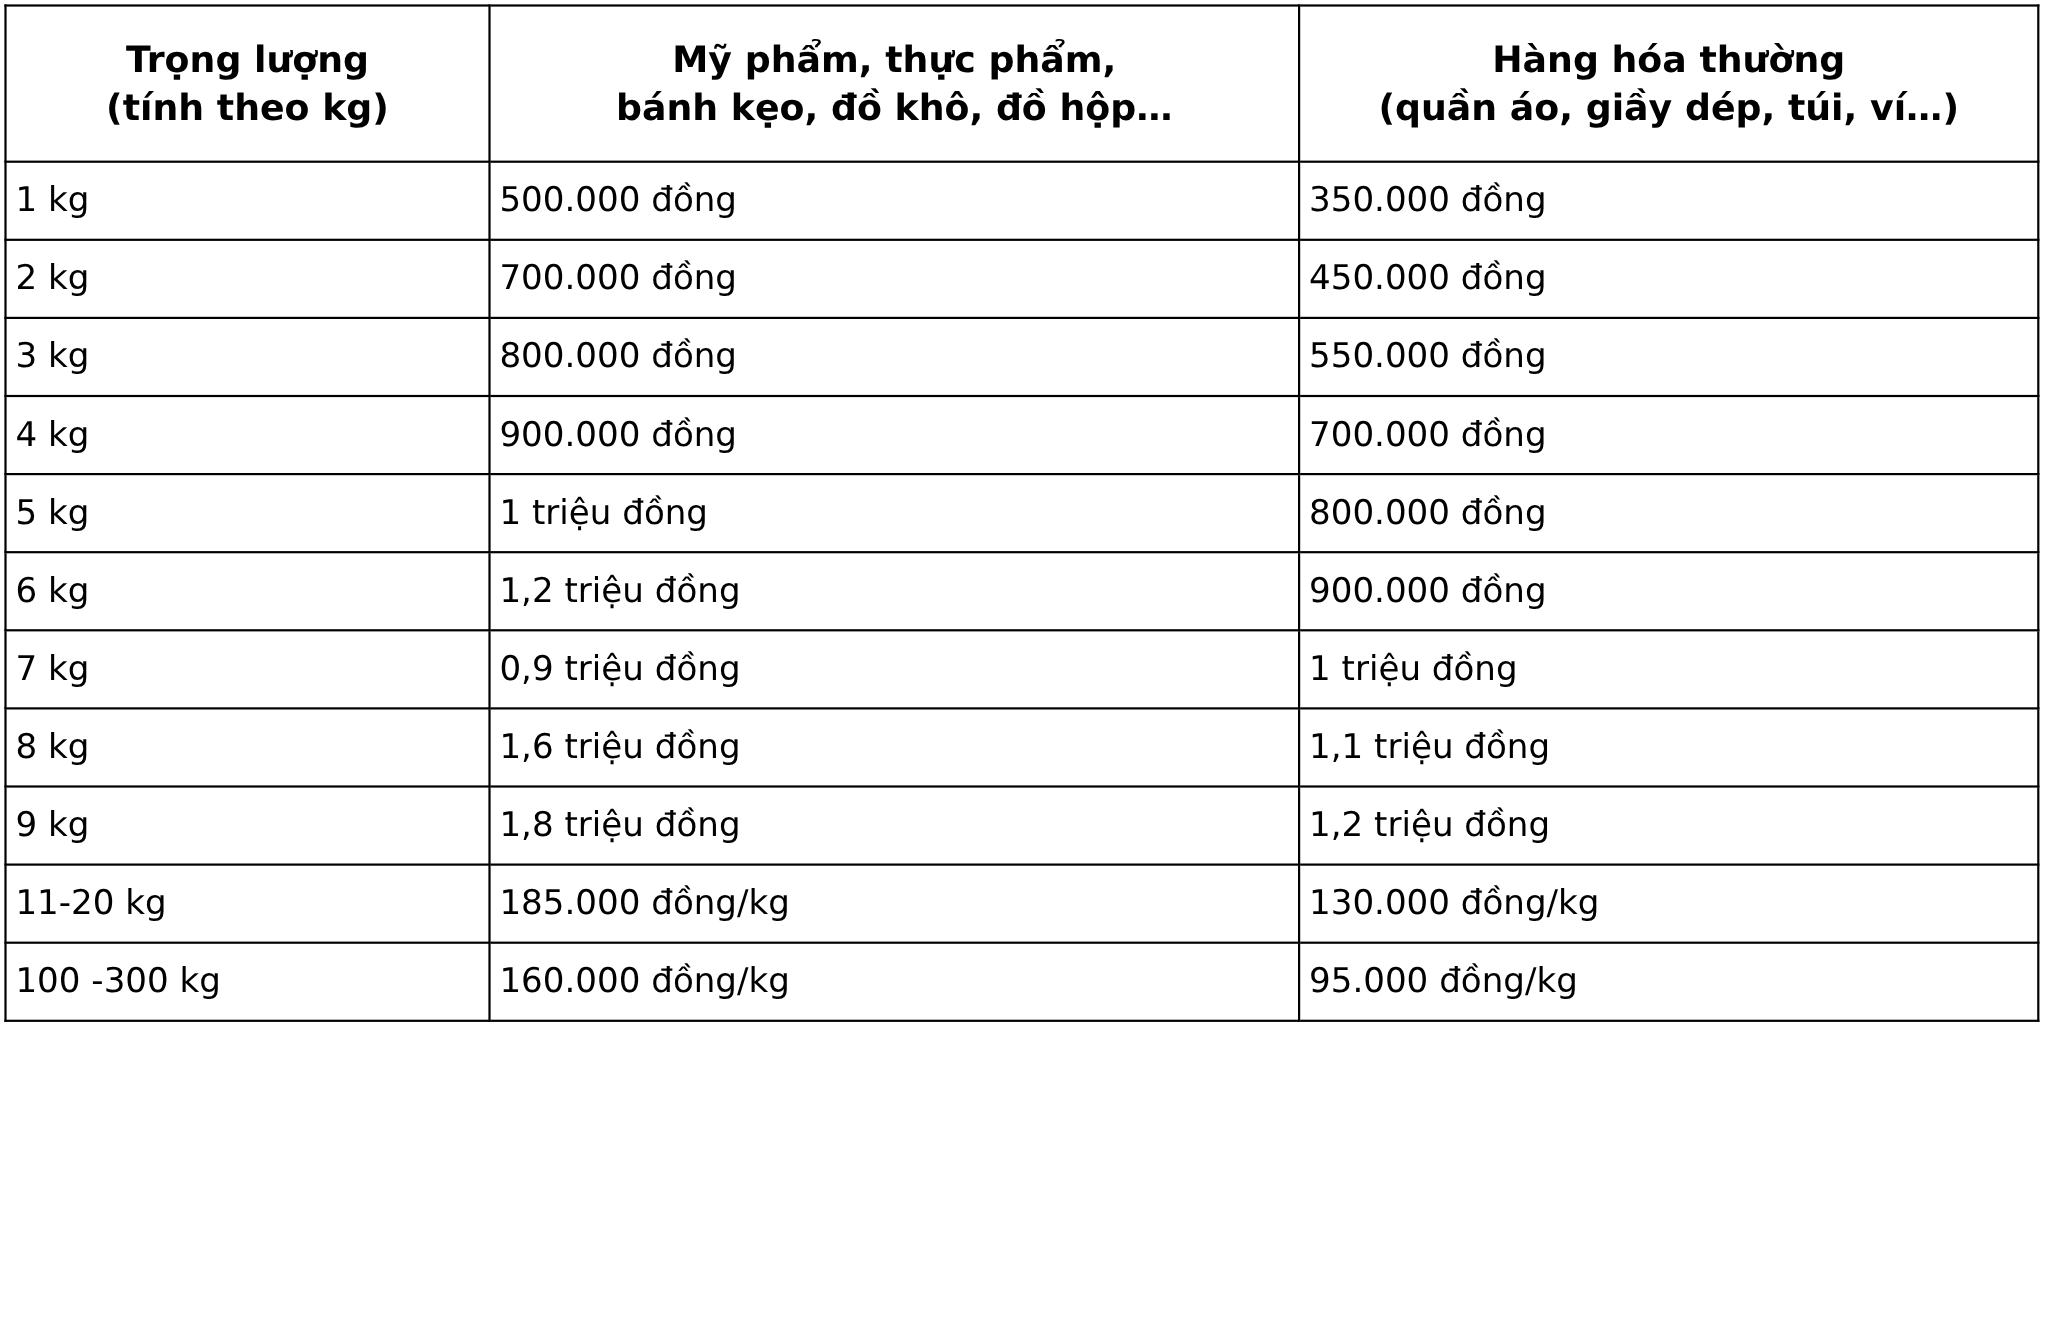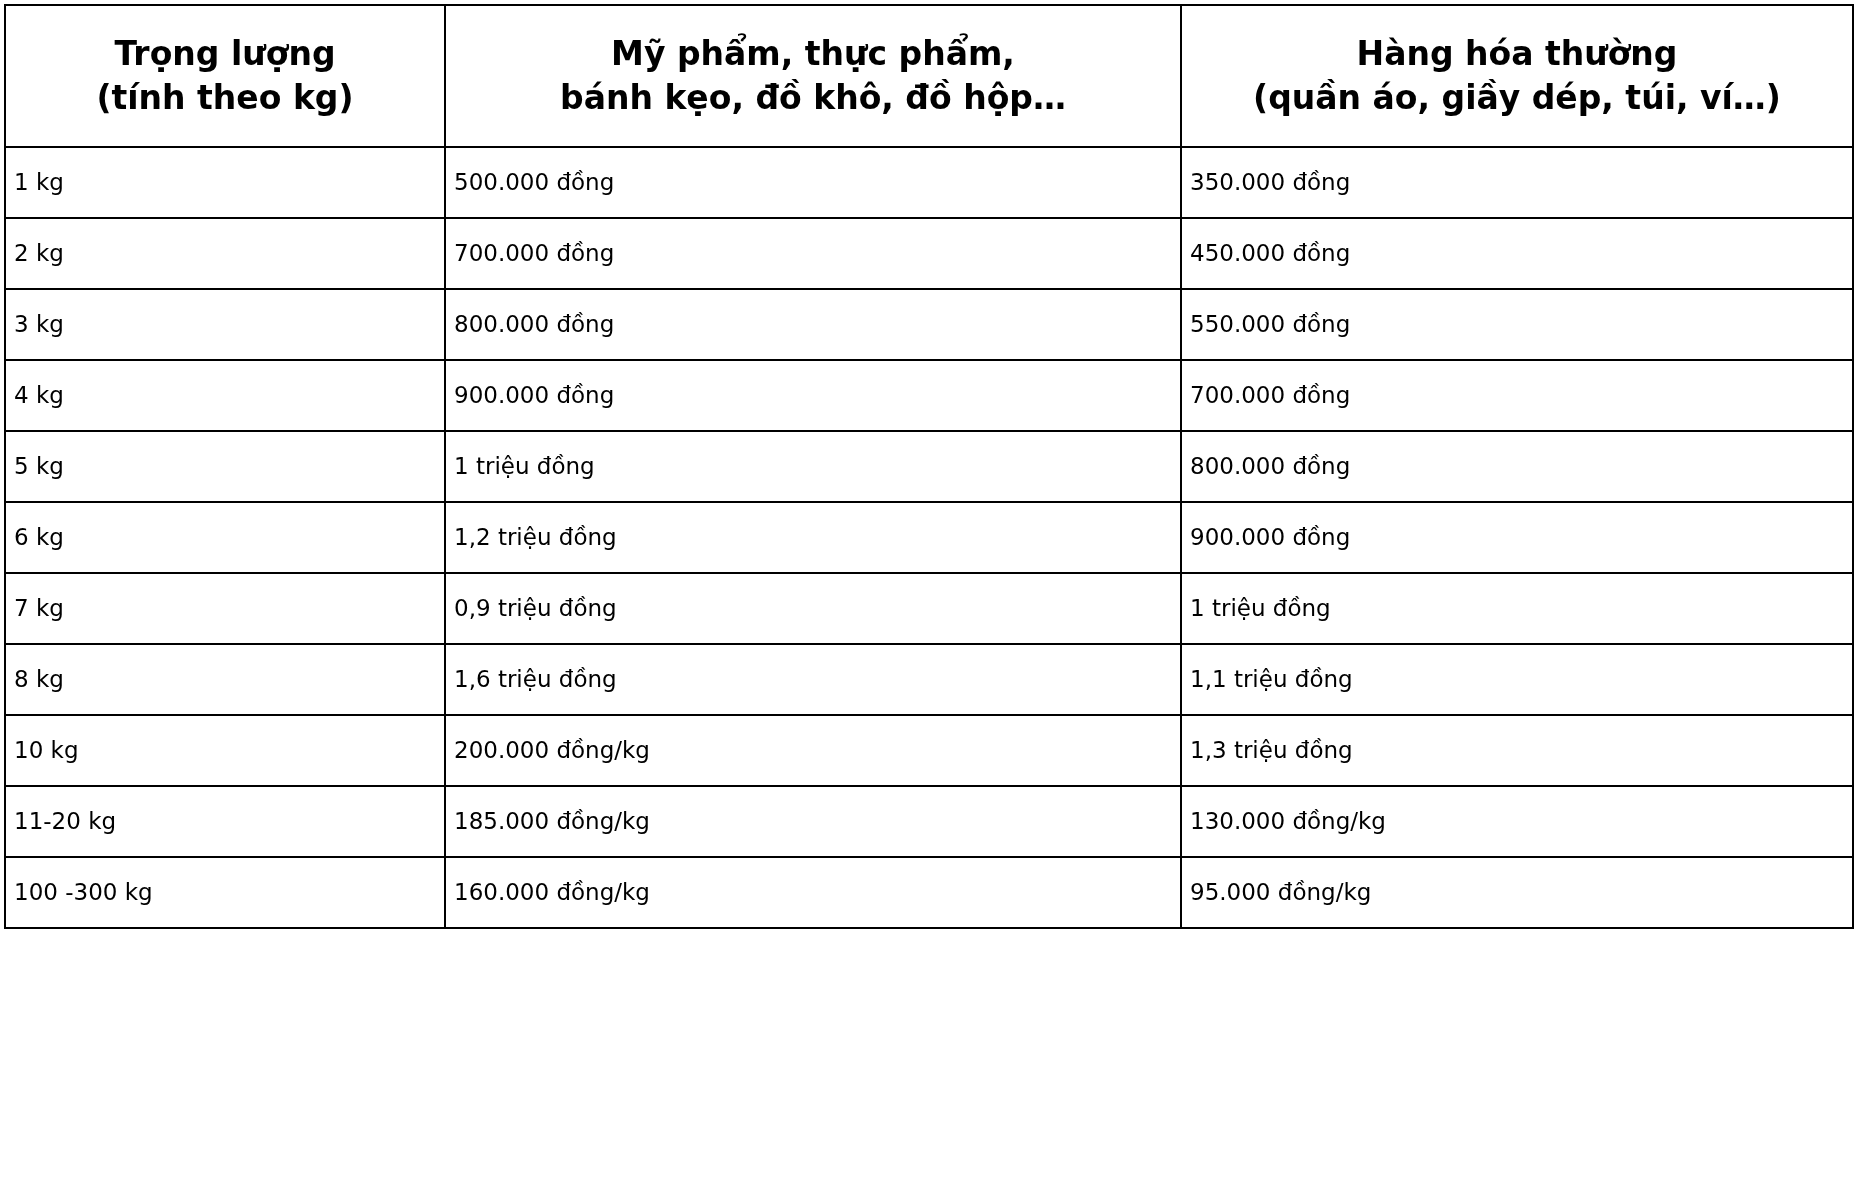--- a/index.html
+++ b/index.html
@@ -44,21 +44,21 @@
     font-weight: bold;
     font-size: 33px;
     line-height: 1.33;
     padding: 6px 10px;
   }
   table.rate-table thead th .line {
     display: block;
   }
   table.rate-table tbody td {
     height: 65px;
-    font-size: 23px;
+    font-size: 31px;
     font-weight: normal;
     line-height: 1.2;
     padding: 2px 8px;
   }
 </style>
 </head>
 <body>
 
 <div class="sheet">
   <table class="rate-table">
@@ -118,23 +118,23 @@
         <td>7 kg</td>
         <td>0,9 triệu đồng</td>
         <td>1 triệu đồng</td>
       </tr>
       <tr>
         <td>8 kg</td>
         <td>1,6 triệu đồng</td>
         <td>1,1 triệu đồng</td>
       </tr>
       <tr>
-        <td>10 kg</td>
-        <td>200.000 đồng/kg</td>
-        <td>1,3 triệu đồng</td>
+        <td>9 kg</td>
+        <td>1,8 triệu đồng</td>
+        <td>1,2 triệu đồng</td>
       </tr>
       <tr>
         <td>11-20 kg</td>
         <td>185.000 đồng/kg</td>
         <td>130.000 đồng/kg</td>
       </tr>
       <tr>
         <td>100 -300 kg</td>
         <td>160.000 đồng/kg</td>
         <td>95.000 đồng/kg</td>

